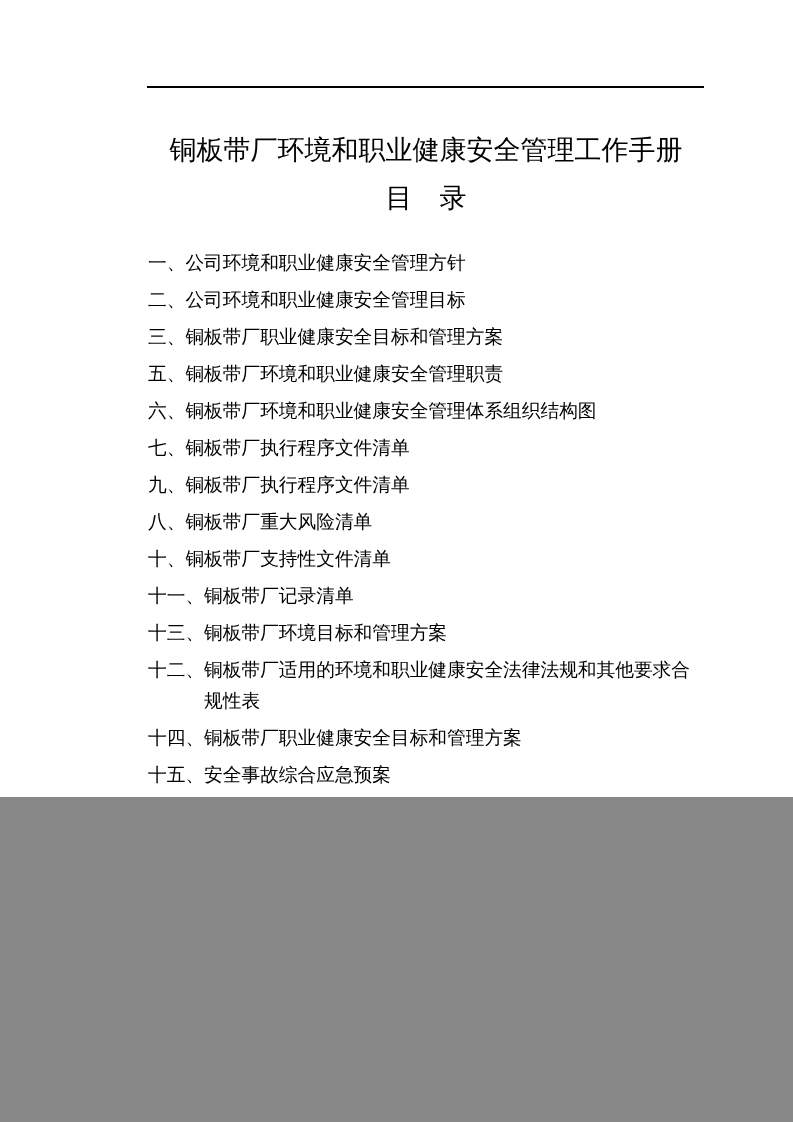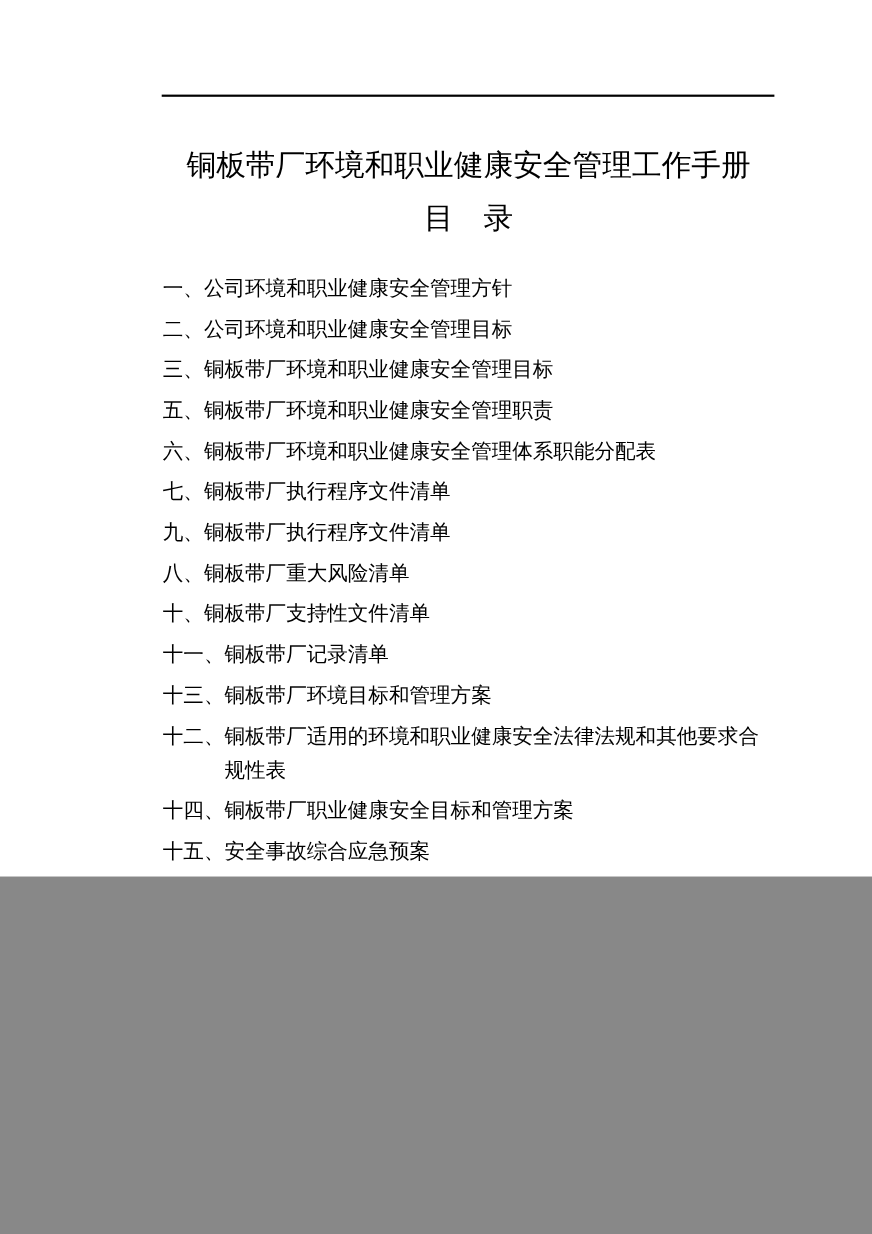--- a/index.html
+++ b/index.html
@@ -63,23 +63,23 @@
 <body>
 
 <div class="page">
   <div class="header-rule"></div>
   <div class="content">
     <h1 class="doc-title">铜板带厂环境和职业健康安全管理工作手册</h1>
     <h2 class="doc-subtitle">目　录</h2>
     <div class="toc">
       <p class="toc-item">一、公司环境和职业健康安全管理方针</p>
       <p class="toc-item">二、公司环境和职业健康安全管理目标</p>
-      <p class="toc-item">三、铜板带厂环境和职业健康安全管理目标</p>
+      <p class="toc-item">三、铜板带厂职业健康安全目标和管理方案</p>
       <p class="toc-item">五、铜板带厂环境和职业健康安全管理职责</p>
-      <p class="toc-item">六、铜板带厂环境和职业健康安全管理体系职能分配表</p>
+      <p class="toc-item">六、铜板带厂环境和职业健康安全管理体系组织结构图</p>
       <p class="toc-item">七、铜板带厂执行程序文件清单</p>
       <p class="toc-item">九、铜板带厂执行程序文件清单</p>
       <p class="toc-item">八、铜板带厂重大风险清单</p>
       <p class="toc-item">十、铜板带厂支持性文件清单</p>
       <p class="toc-item">十一、铜板带厂记录清单</p>
       <p class="toc-item">十三、铜板带厂环境目标和管理方案</p>
       <p class="toc-item">十二、铜板带厂适用的环境和职业健康安全法律法规和其他要求合规性表</p>
       <p class="toc-item">十四、铜板带厂职业健康安全目标和管理方案</p>
       <p class="toc-item">十五、安全事故综合应急预案</p>
       <p class="toc-item">十六、岗位作业指导</p>

